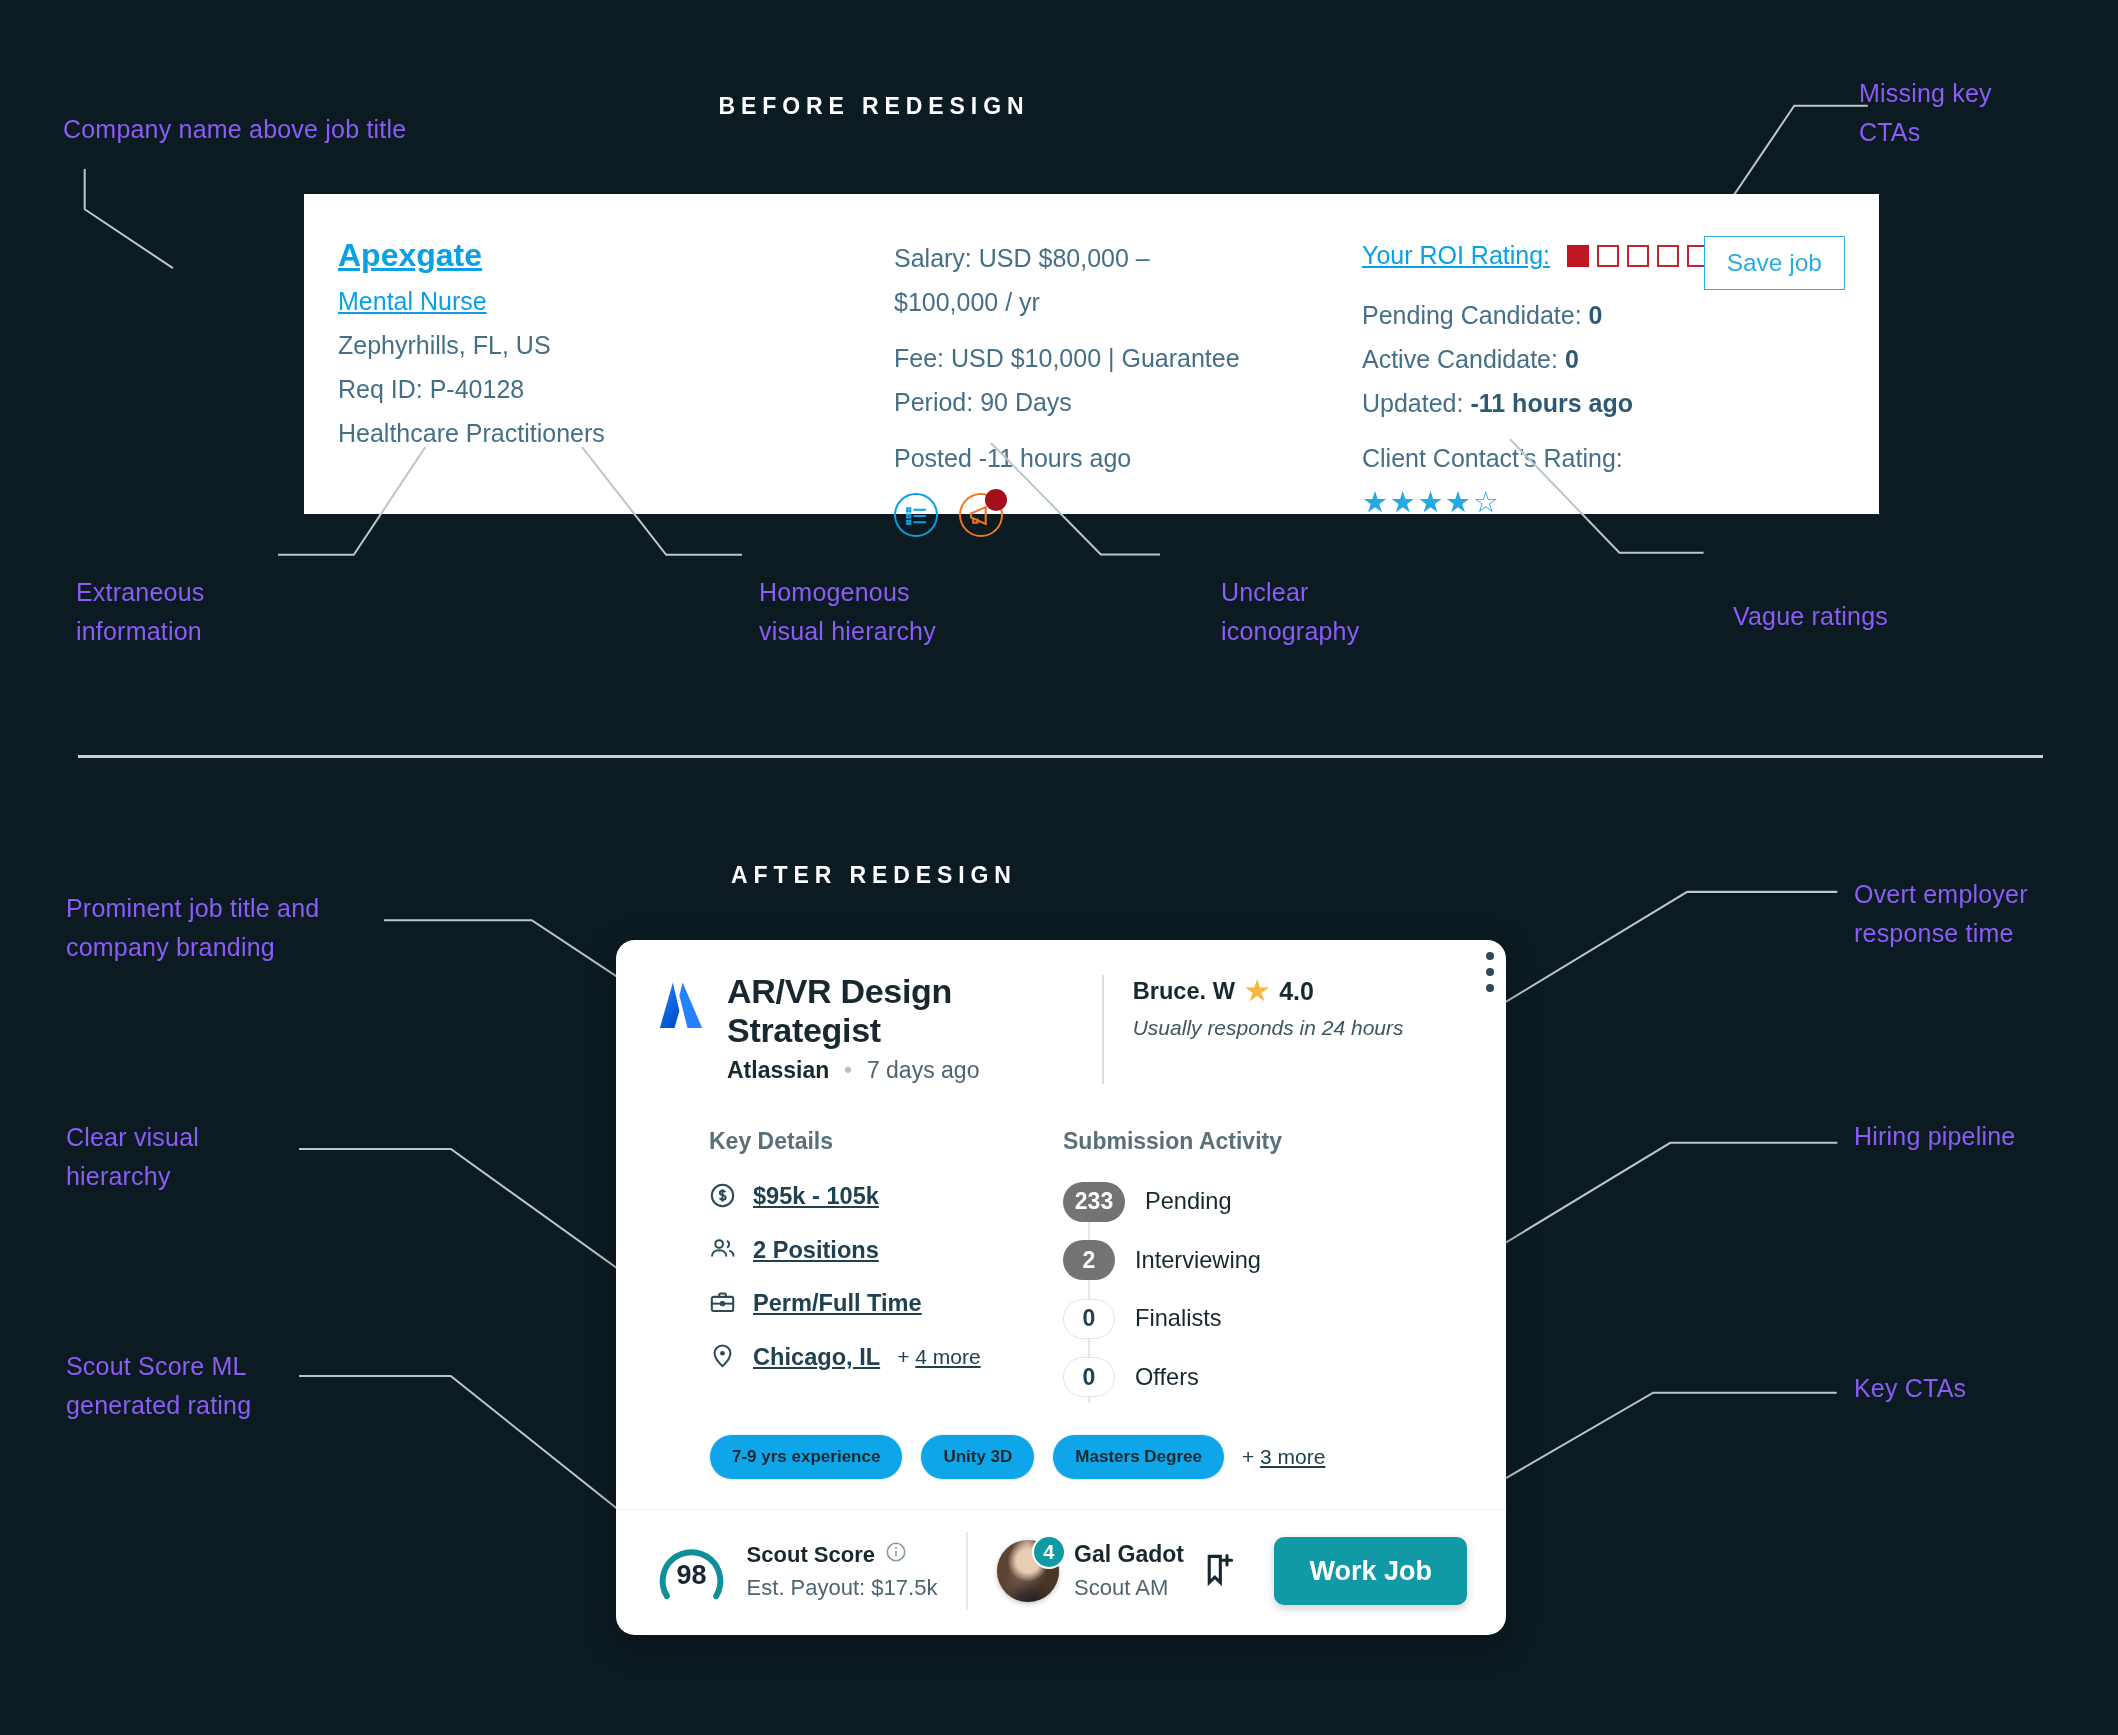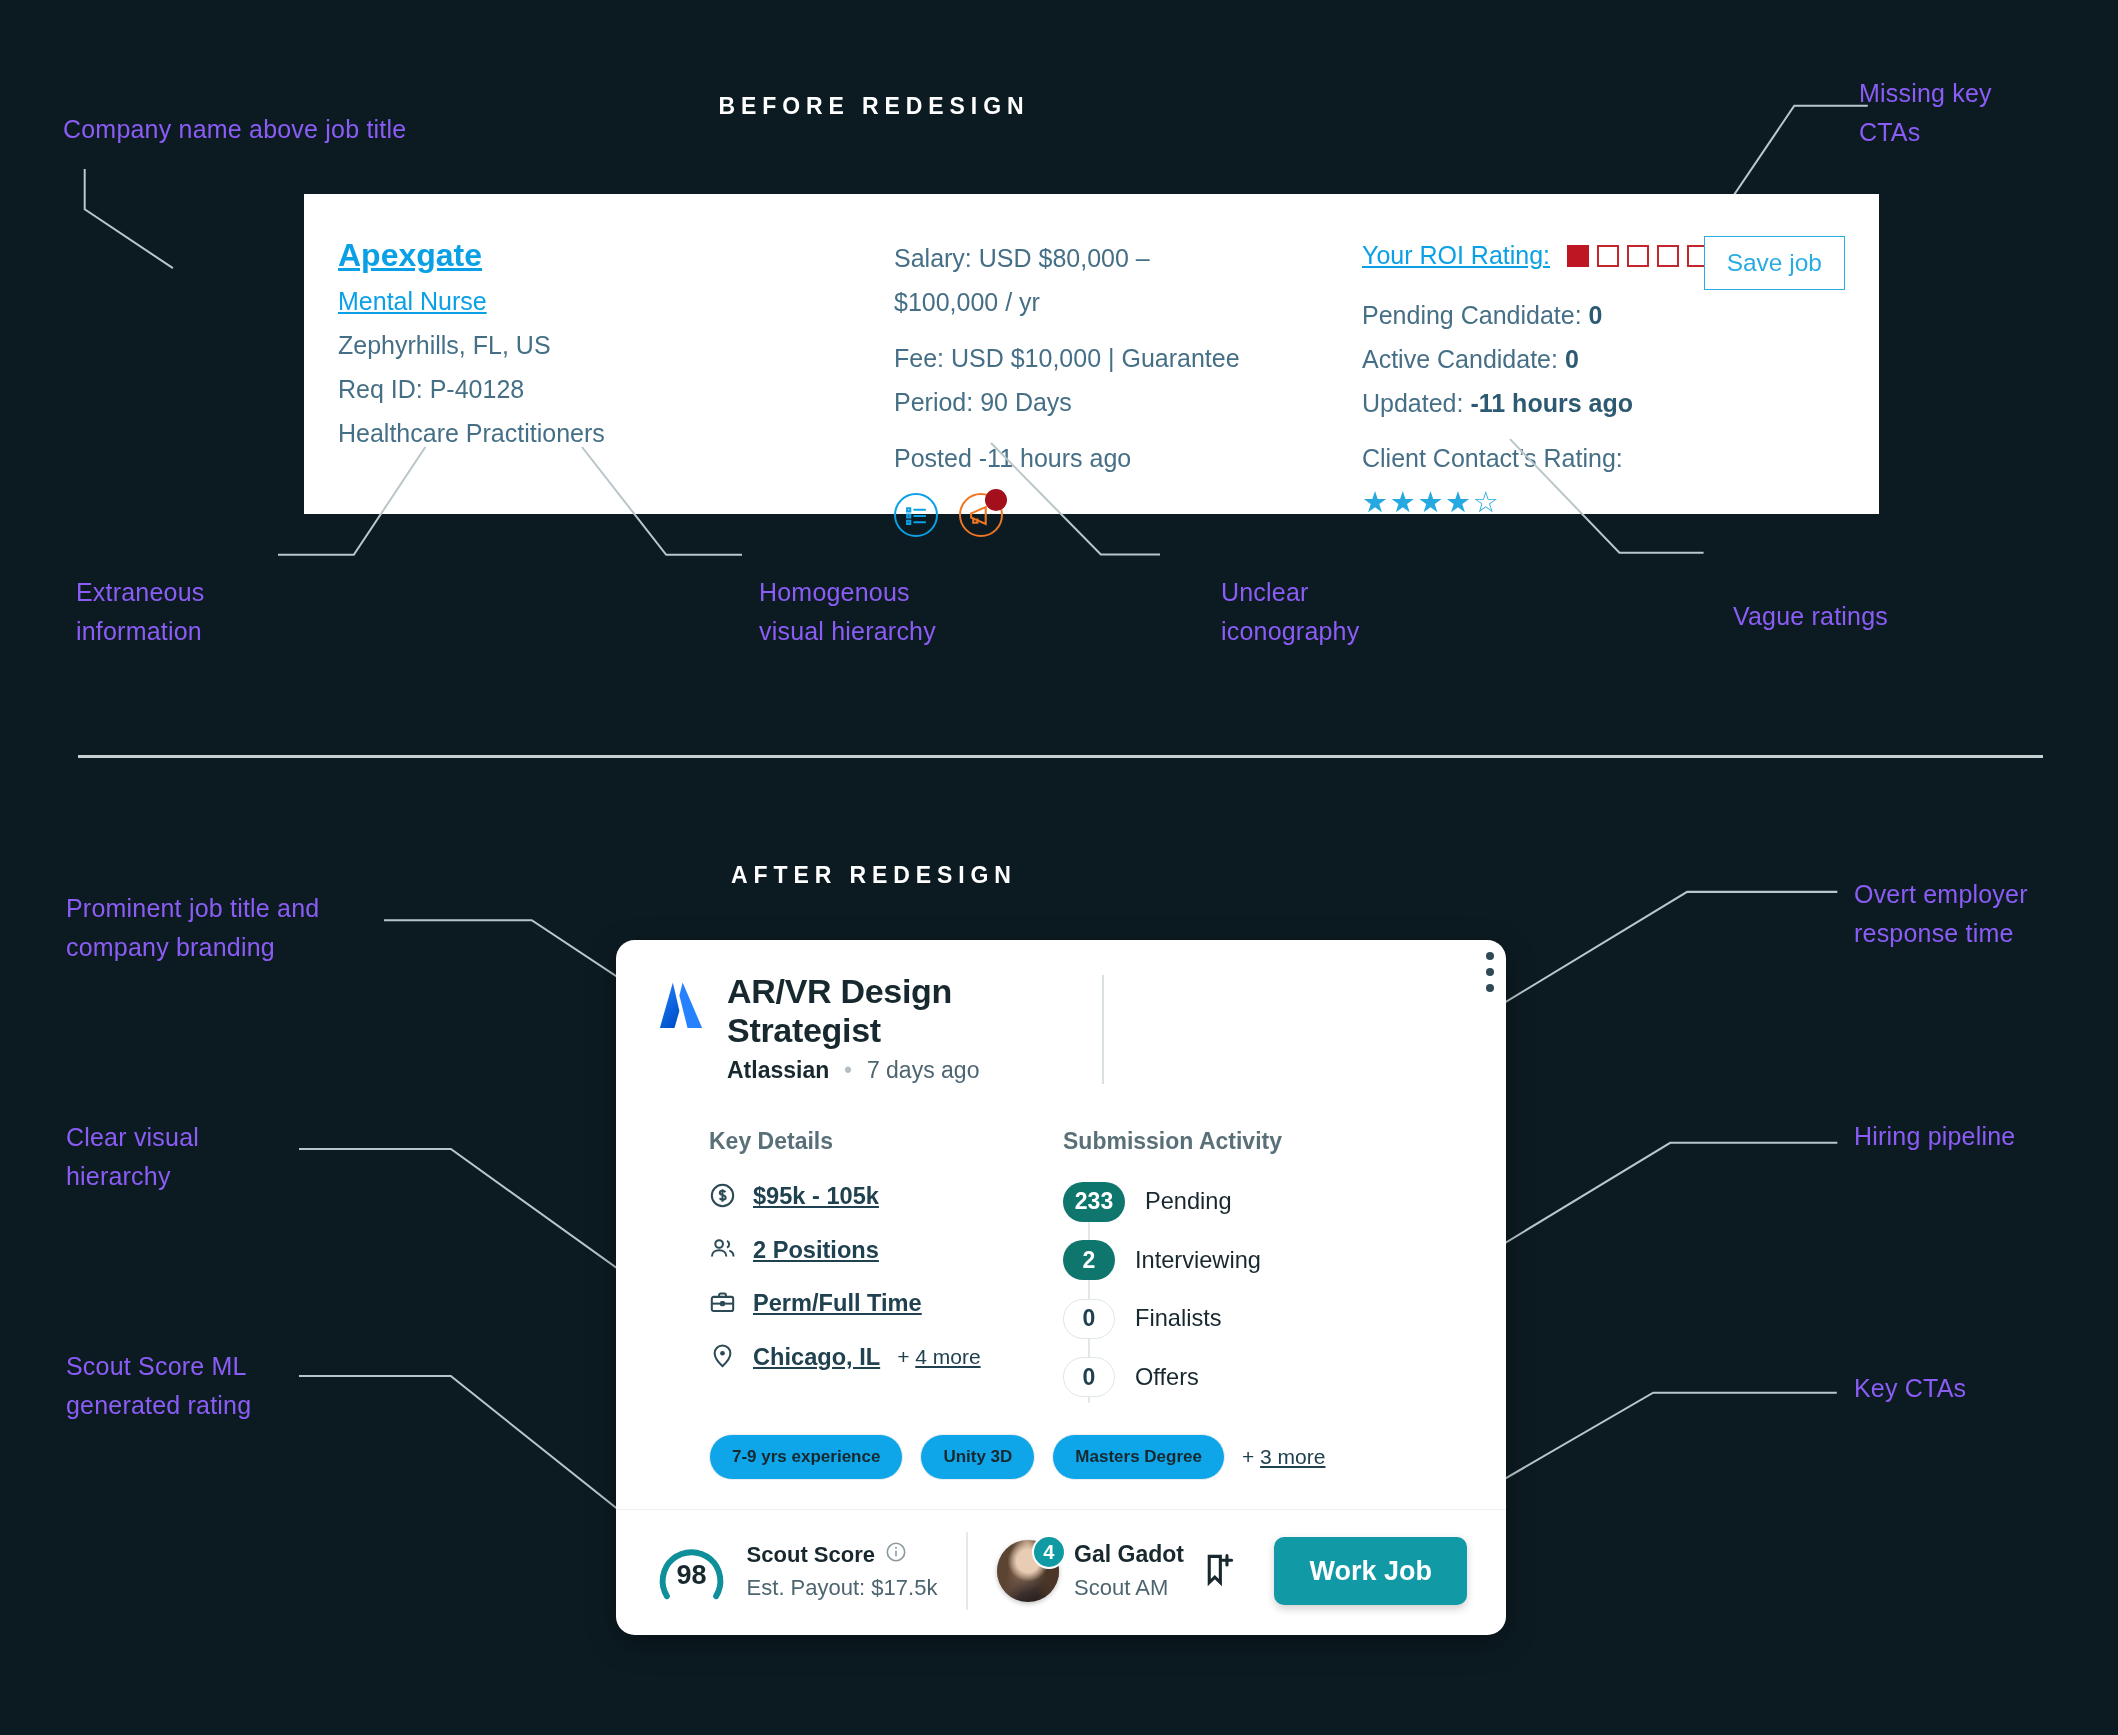--- a/index.html
+++ b/index.html
@@ -101,21 +101,21 @@
   }
   .more-link { font-size:21px; color:#20414f; }
   .more-link u { text-decoration:underline; }
 
   .pipe-row { display:flex; align-items:center; gap:20px; position:relative; }
   .pipe-pill {
     min-width:52px; height:40px; padding:0 11.8px; border-radius:20px;
     display:flex; align-items:center; justify-content:center;
     font-size:23px; font-weight:700; position:relative; z-index:2;
   }
-  .pipe-pill.solid { background:#0f766e; color:#fff; }
+  .pipe-pill.solid { background:#737373; color:#fff; }
   .pipe-pill.hollow { background:#fff; border:1.7px solid #dfe5e8; color:#20414f; }
   .pipe-label { font-size:23.6px; color:#17282f; }
   .pipe-connector { position:absolute; left:25px; width:1.7px; background:#e2e8ea; z-index:1; }
 
   .chips { display:flex; align-items:center; gap:17px; margin-top:37px; }
   .chip {
     border:1.7px solid #eceff1; border-radius:23.6px;
     padding:11.8px 22px; font-size:17px; font-weight:700; color:#17282f;
     background:#0ea5e9;
   }
@@ -329,20 +329,28 @@
           <div class="job-title">AR/VR Design Strategist</div>
           <div class="job-sub">
             <span class="co">Atlassian</span>
             <span class="dot">•</span>
             <span class="ago">7 days ago</span>
           </div>
         </div>
 
         <div class="vdiv"></div>
 
+        <div style="padding-top:3.4px;">
+          <div class="emp-name">
+            <span>Bruce. W</span>
+            <span style="color:#f5b942; font-size:27px;">★</span>
+            <span class="emp-rate">4.0</span>
+          </div>
+          <div class="emp-resp">Usually responds in 24 hours</div>
+        </div>
       </div>
 
       <div style="display:flex; margin-top:44px;">
 
         <div style="width:371px; padding-left:54px;">
           <div class="sec-label">Key Details</div>
 
           <div class="kd-row" style="margin-top:27px;">
             <span>
               <svg width="27" height="27" viewBox="0 0 24 24" fill="none" stroke="#2b4a56" stroke-width="1.8">

